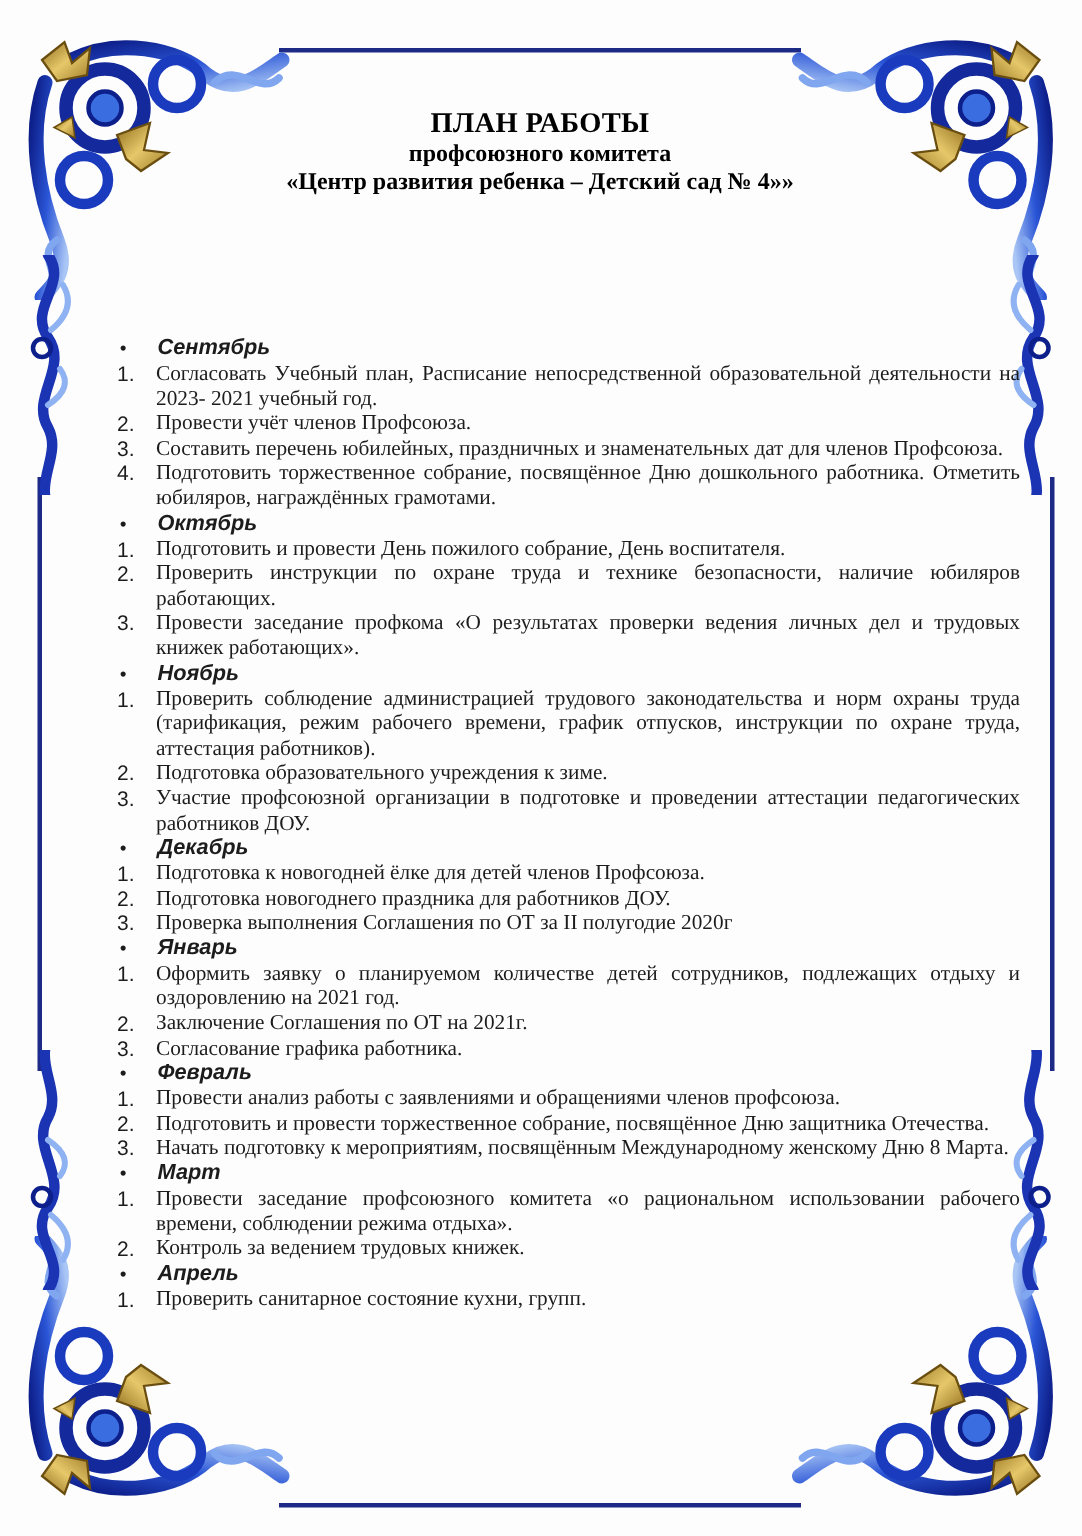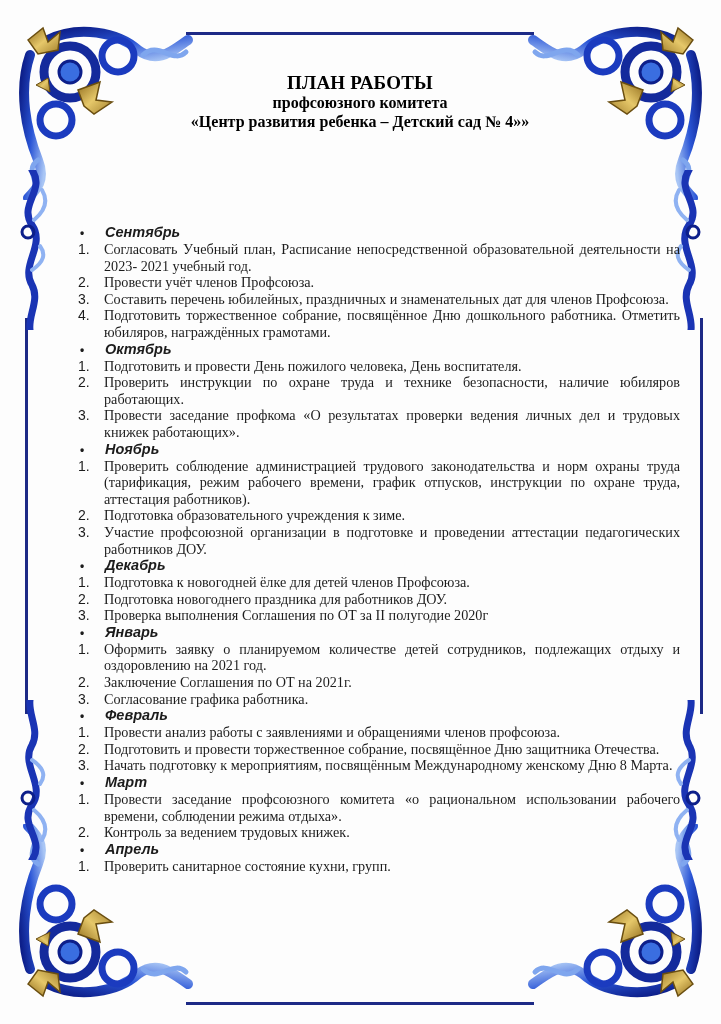--- a/index.html
+++ b/index.html
@@ -235,21 +235,21 @@
         <span class="txt">Подготовить торжественное собрание, посвящённое Дню дошкольного работника. Отметить юбиляров, награждённых грамотами.</span>
       </div>
     </div>
     <div>
       <div class="month">
         <span class="bullet">•</span>
         <span>Октябрь</span>
       </div>
       <div class="item">
         <span class="num">1.</span>
-        <span class="txt">Подготовить и провести День пожилого человека, День воспитателя.</span>
+        <span class="txt">Подготовить и провести День пожилого собрание, День воспитателя.</span>
       </div>
       <div class="item">
         <span class="num">2.</span>
         <span class="txt">Проверить инструкции по охране труда и технике безопасности, наличие юбиляров работающих.</span>
       </div>
       <div class="item">
         <span class="num">3.</span>
         <span class="txt">Провести заседание профкома «О результатах проверки ведения личных дел и трудовых книжек работающих».</span>
       </div>
     </div>

